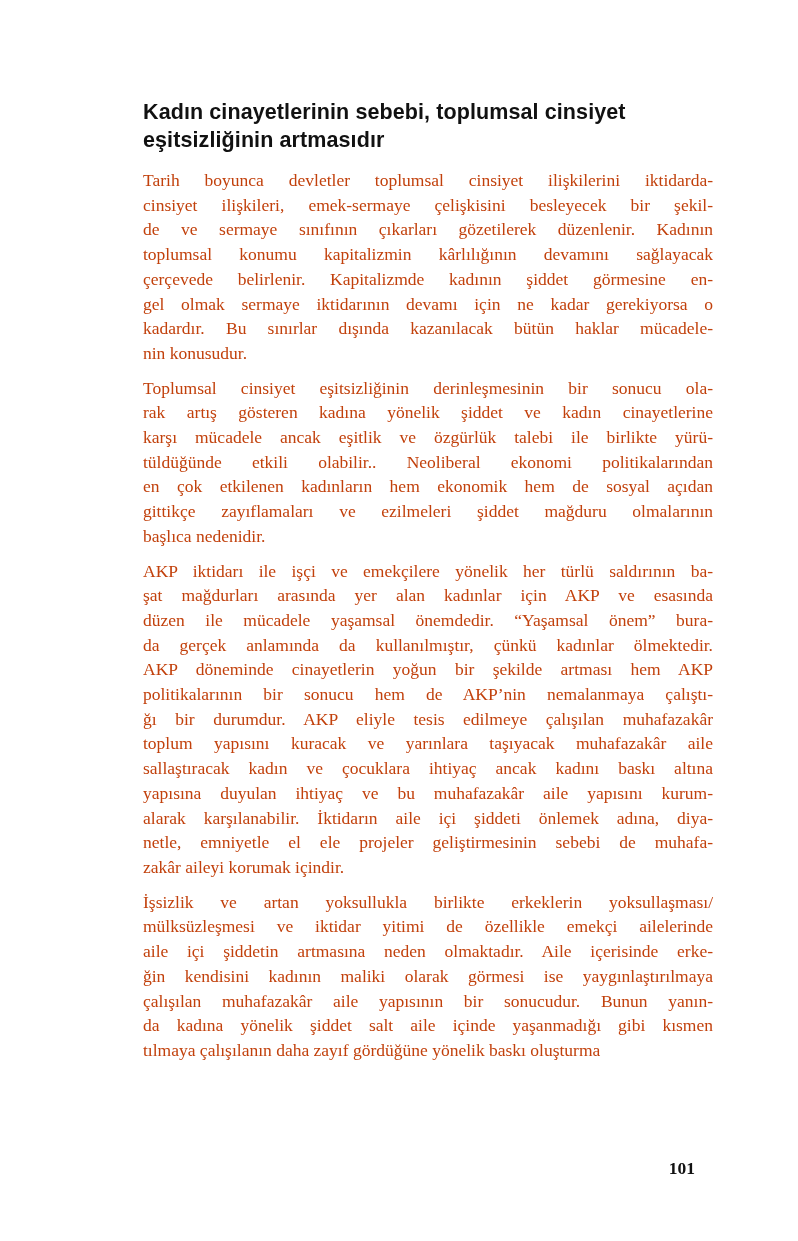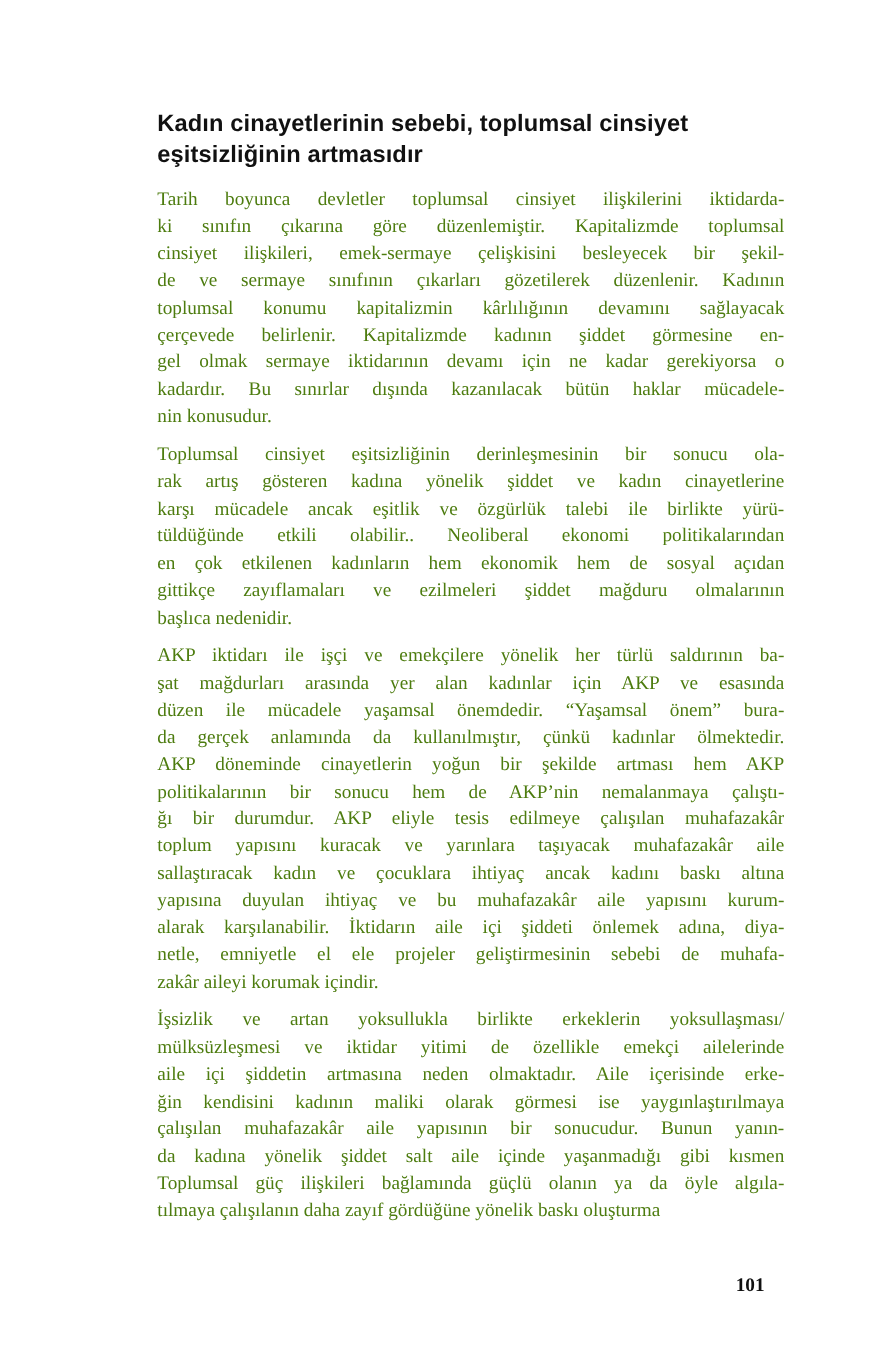--- a/index.html
+++ b/index.html
@@ -30,21 +30,21 @@
   }
   .heading-line { display: block; }
   .paragraph { margin: 0 0 10px 0; }
   .paragraph:last-child { margin-bottom: 0; }
   .line {
     font-size: 17.5px;
     line-height: 24.7px;
     text-align: justify;
     text-align-last: justify;
     white-space: normal;
-    color: #4d7c0f;
+    color: #c2410c;
   }
   .line.last { text-align-last: left; }
   .page-number {
     position: absolute;
     top: 1158px;
     right: 85px;
     font-family: "Liberation Serif", serif;
     font-weight: 700;
     font-size: 17.5px;
     color: #111111;
@@ -56,21 +56,20 @@
 
 <div class="page">
   <div class="content">
     <h1 class="heading">
       <span class="heading-line">Kadın cinayetlerinin sebebi, toplumsal cinsiyet</span>
       <span class="heading-line">eşitsizliğinin artmasıdır</span>
     </h1>
     <div class="body-text">
         <div class="paragraph">
           <div class="line">Tarih boyunca devletler toplumsal cinsiyet ilişkilerini iktidarda-</div>
-          <div class="line">ki sınıfın çıkarına göre düzenlemiştir. Kapitalizmde toplumsal</div>
           <div class="line">cinsiyet ilişkileri, emek-sermaye çelişkisini besleyecek bir şekil-</div>
           <div class="line">de ve sermaye sınıfının çıkarları gözetilerek düzenlenir. Kadının</div>
           <div class="line">toplumsal konumu kapitalizmin kârlılığının devamını sağlayacak</div>
           <div class="line">çerçevede belirlenir. Kapitalizmde kadının şiddet görmesine en-</div>
           <div class="line">gel olmak sermaye iktidarının devamı için ne kadar gerekiyorsa o</div>
           <div class="line">kadardır. Bu sınırlar dışında kazanılacak bütün haklar mücadele-</div>
           <div class="line last">nin konusudur.</div>
         </div>
         <div class="paragraph">
           <div class="line">Toplumsal cinsiyet eşitsizliğinin derinleşmesinin bir sonucu ola-</div>
@@ -96,19 +95,18 @@
           <div class="line">netle, emniyetle el ele projeler geliştirmesinin sebebi de muhafa-</div>
           <div class="line last">zakâr aileyi korumak içindir.</div>
         </div>
         <div class="paragraph">
           <div class="line">İşsizlik ve artan yoksullukla birlikte erkeklerin yoksullaşması/</div>
           <div class="line">mülksüzleşmesi ve iktidar yitimi de özellikle emekçi ailelerinde</div>
           <div class="line">aile içi şiddetin artmasına neden olmaktadır. Aile içerisinde erke-</div>
           <div class="line">ğin kendisini kadının maliki olarak görmesi ise yaygınlaştırılmaya</div>
           <div class="line">çalışılan muhafazakâr aile yapısının bir sonucudur. Bunun yanın-</div>
           <div class="line">da kadına yönelik şiddet salt aile içinde yaşanmadığı gibi kısmen</div>
-          <div class="line">Toplumsal güç ilişkileri bağlamında güçlü olanın ya da öyle algıla-</div>
           <div class="line last">tılmaya çalışılanın daha zayıf gördüğüne yönelik baskı oluşturma</div>
         </div>
       </div>
   </div>
   <div class="page-number">101</div>
 </div>
 
 </body></html>

